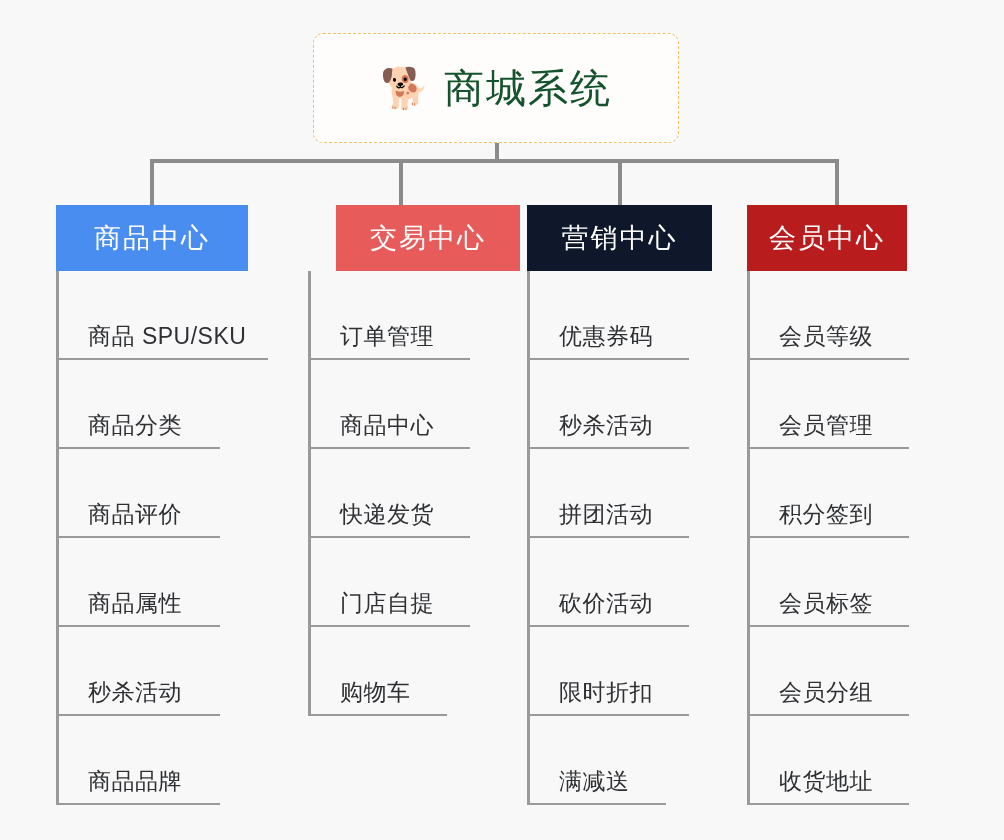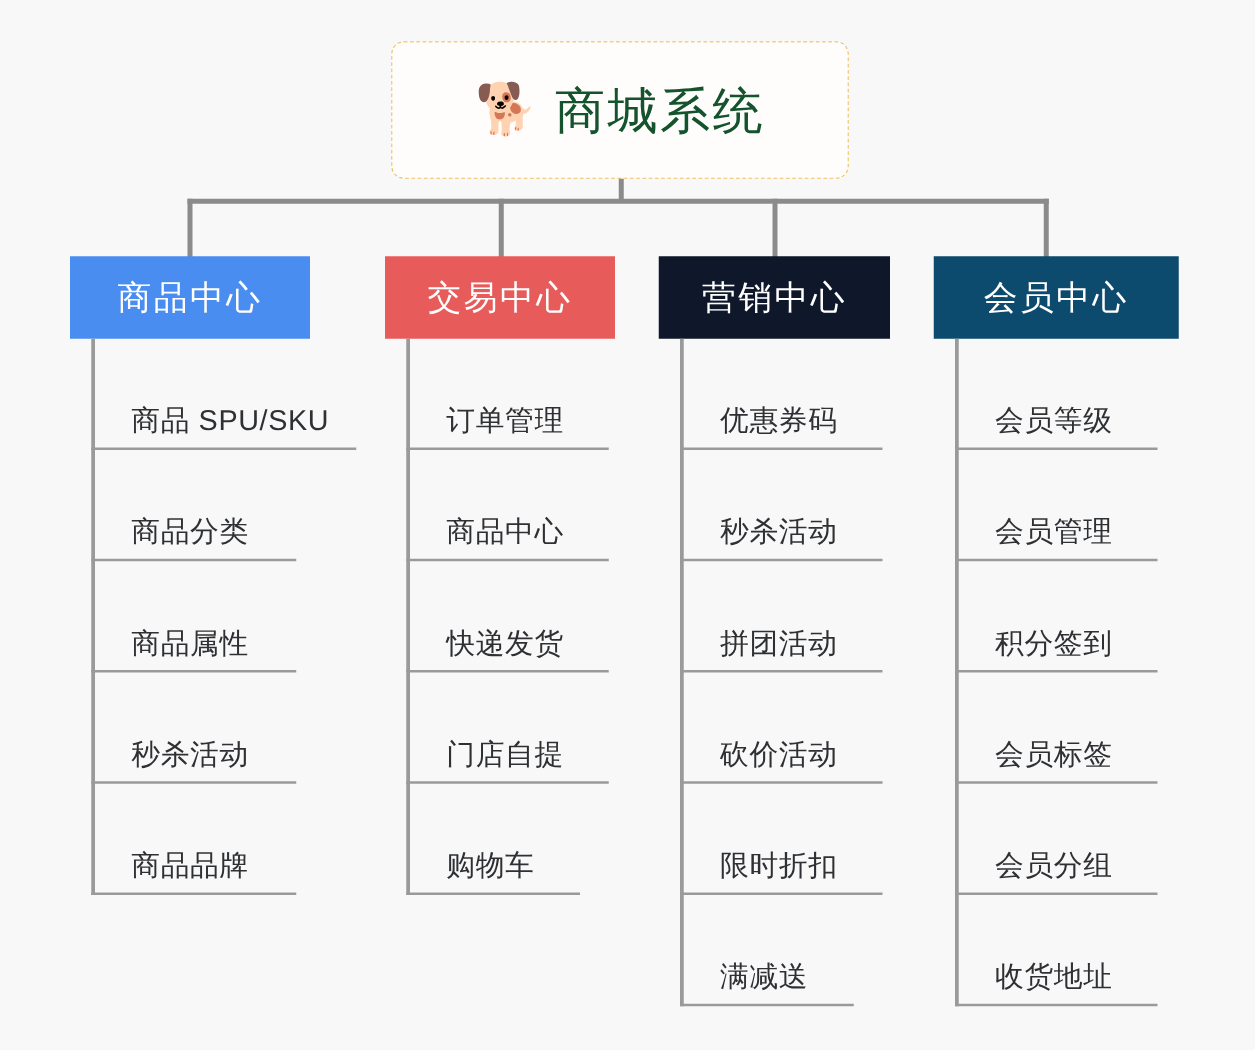--- a/index.html
+++ b/index.html
@@ -71,21 +71,20 @@
     align-items: center;
     justify-content: center;
     color: #ffffff;
     font-size: 27px;
     letter-spacing: 2px;
     white-space: nowrap;
   }
 
   .branch {
     position: relative;
-    margin-left: 17px;
     padding-left: 0;
   }
   .trunk {
     position: absolute;
     left: 0;
     top: 0;
     bottom: 0;
     width: 3px;
     background: #9a9a9a;
   }
@@ -138,36 +137,40 @@
       <div class="trunk"></div>
       <div class="leaf">
         <span class="leaf-label">商品 SPU/SKU</span>
         <span class="leaf-underline" style="width:212px;"></span>
       </div>
       <div class="leaf">
         <span class="leaf-label">商品分类</span>
         <span class="leaf-underline" style="width:164px;"></span>
       </div>
       <div class="leaf">
+        <span class="leaf-label">商品评价</span>
+        <span class="leaf-underline" style="width:164px;"></span>
+      </div>
+      <div class="leaf">
         <span class="leaf-label">商品属性</span>
         <span class="leaf-underline" style="width:164px;"></span>
       </div>
       <div class="leaf">
         <span class="leaf-label">秒杀活动</span>
         <span class="leaf-underline" style="width:164px;"></span>
       </div>
       <div class="leaf">
         <span class="leaf-label">商品品牌</span>
         <span class="leaf-underline" style="width:164px;"></span>
       </div>
     </div>
   </div>
 
   <div class="column" style="left:308px;">
-    <div class="cat-header" style="width:184px; background:#e75c5a;">
+    <div class="cat-header" style="width:184px; background:#e75c5a;margin-left:28px;">
       <span>交易中心</span>
     </div>
     <div class="branch">
       <div class="trunk"></div>
       <div class="leaf">
         <span class="leaf-label">订单管理</span>
         <span class="leaf-underline" style="width:162px;"></span>
       </div>
       <div class="leaf">
         <span class="leaf-label">商品中心</span>
@@ -215,21 +218,21 @@
         <span class="leaf-underline" style="width:162px;"></span>
       </div>
       <div class="leaf">
         <span class="leaf-label">满减送</span>
         <span class="leaf-underline" style="width:139px;"></span>
       </div>
     </div>
   </div>
 
   <div class="column" style="left:747px;">
-    <div class="cat-header" style="width:196px; background:#0c4a6e;">
+    <div class="cat-header" style="width:160px; background:#b91c1c;">
       <span>会员中心</span>
     </div>
     <div class="branch">
       <div class="trunk"></div>
       <div class="leaf">
         <span class="leaf-label">会员等级</span>
         <span class="leaf-underline" style="width:162px;"></span>
       </div>
       <div class="leaf">
         <span class="leaf-label">会员管理</span>

